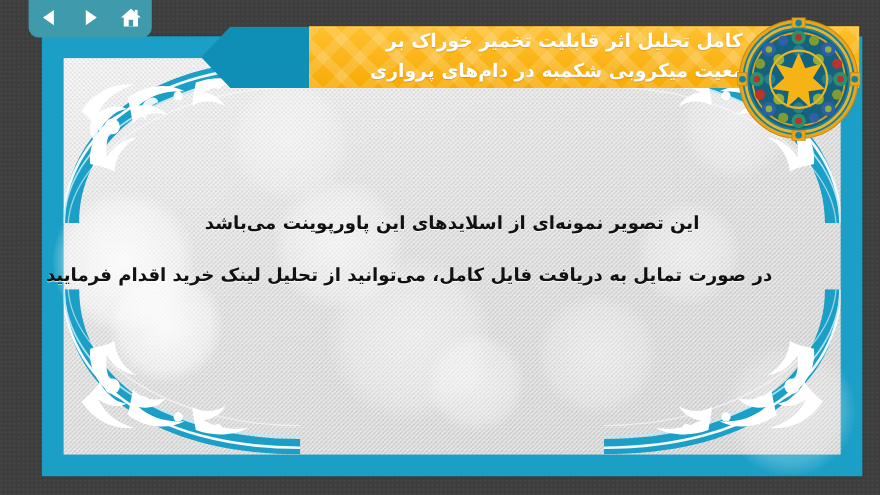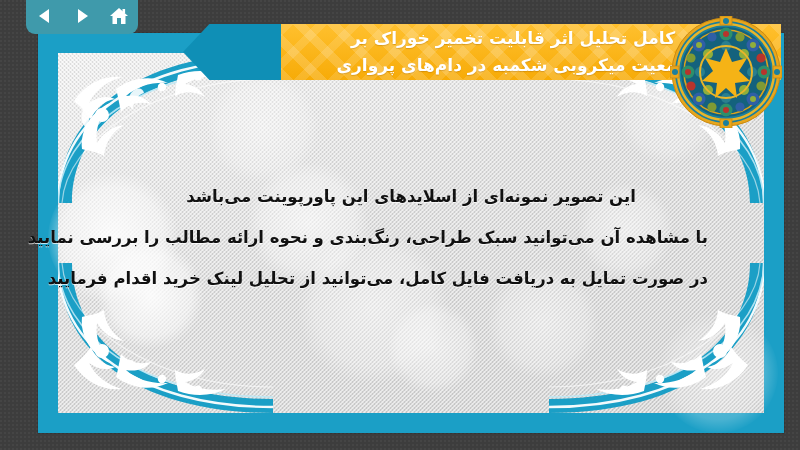--- a/index.html
+++ b/index.html
@@ -151,21 +151,21 @@
     left: 70px;
     right: 70px;
     top: 140px;
     text-align: center;
     color: #111111;
     font-size: 16.5px;
     line-height: 35px;
     font-weight: bold;
     text-shadow: 0 1px 0 rgba(255,255,255,0.7);
   }
-  .body-text p { margin: 6px; white-space: nowrap; }
+  .body-text p { margin: 12px; white-space: nowrap; }
 </style>
 </head>
 <body>
 
 <div id="slide-root">
 
   <div class="backdrop"></div>
 
   <div class="frame">
 
@@ -256,21 +256,20 @@
           <circle cx="72" cy="48" r="5"></circle>
           <circle cx="104" cy="34" r="4.2"></circle>
           <circle cx="140" cy="24" r="3.6"></circle>
           <circle cx="34" cy="86" r="4.4"></circle>
         </g>
       </svg>
     </div>
 
     <div class="body-text">
       <p>این تصویر نمونه‌ای از اسلایدهای این پاورپوینت می‌باشد</p>
-      <p>با مشاهده آن می‌توانید سبک طراحی، رنگ‌بندی و نحوه ارائه مطالب را بررسی نمایید</p>
       <p>در صورت تمایل به دریافت فایل کامل، می‌توانید از تحلیل لینک خرید اقدام فرمایید</p>
     </div>
   </div>
 
   <div class="banner-tail"></div>
 
   <div class="title-band">
     <div class="title-line">کامل تحلیل اثر قابلیت تخمیر خوراک بر</div>
     <div class="title-line">جمعیت میکروبی شکمبه در دام‌های پرواری</div>
   </div>

